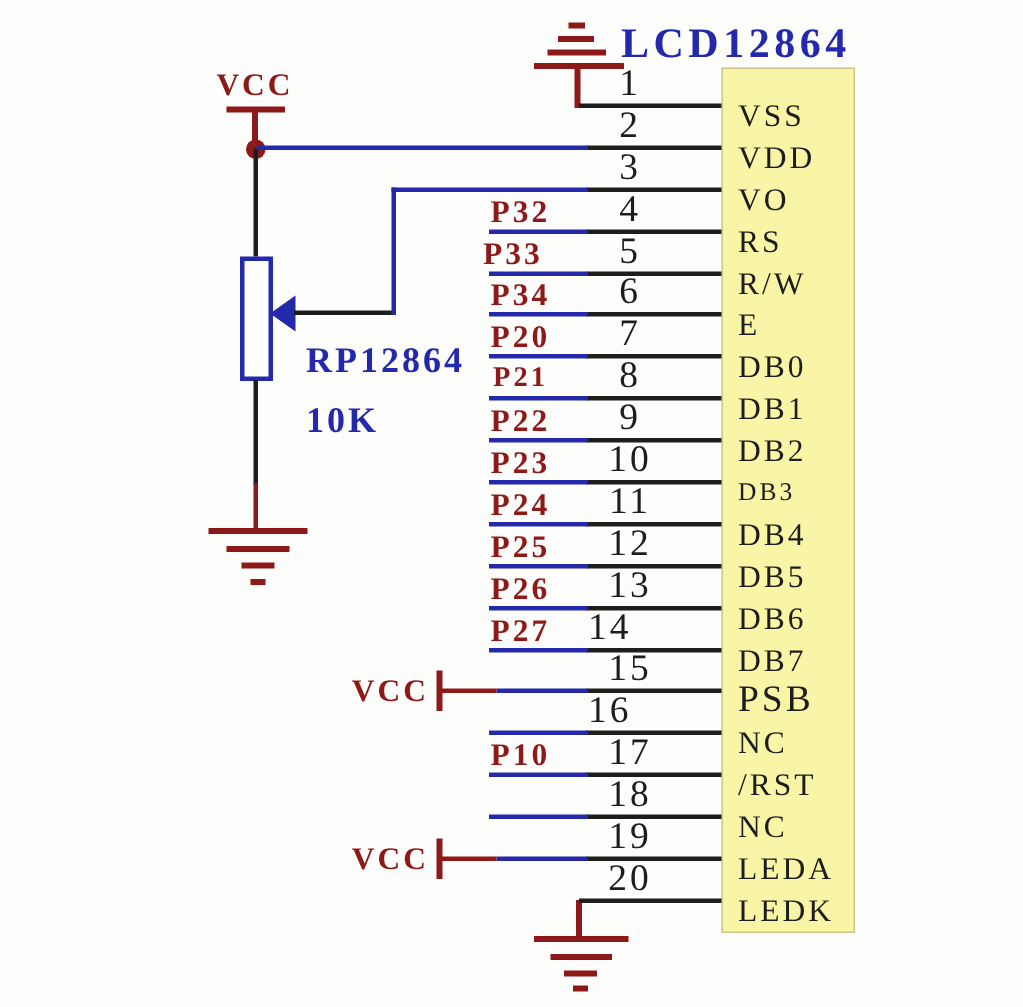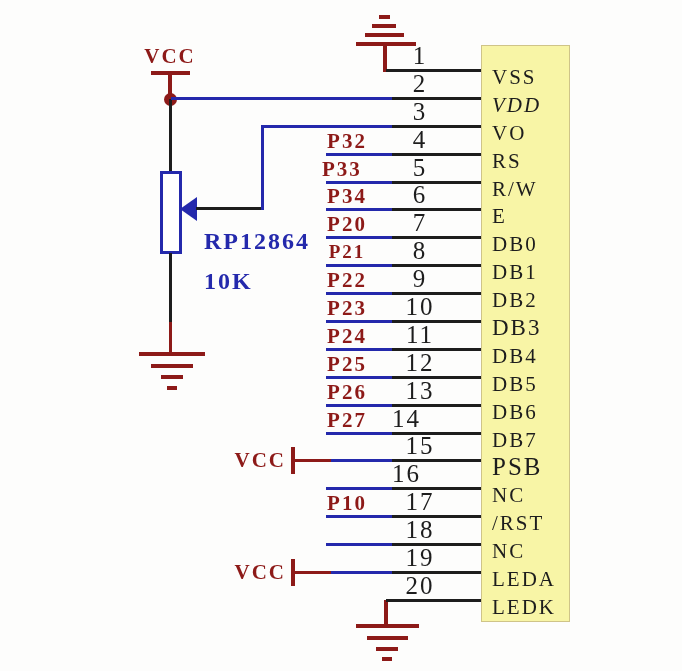--- a/index.html
+++ b/index.html
@@ -48,20 +48,21 @@
     color:var(--blue,#2429ac);
     font-family:"Liberation Serif", serif;
     white-space:nowrap;
   }
 </style>
 </head>
 <body>
 
 <div id="canvas">
 
+  <div class="title">LCD12864</div>
 
   <div class="chip-body"></div>
 
   <div>
     <div class="wire red" style="left:379px;top:15px;width:11px;height:4px;"></div>
     <div class="wire red" style="left:372px;top:24px;width:24px;height:4px;"></div>
     <div class="wire red" style="left:365px;top:33px;width:39px;height:4px;"></div>
     <div class="wire red" style="left:356px;top:42px;width:60px;height:4px;"></div>
     <div class="wire red" style="left:383px;top:46px;width:4px;height:26px;"></div>
   </div>
@@ -101,21 +102,21 @@
     <div class="wire red" style="left:376px;top:647px;width:22px;height:4px;"></div>
     <div class="wire red" style="left:382px;top:657px;width:10px;height:4px;"></div>
   </div>
 
 <div class="wire black" style="left: 386px; top: 69px; width: 95px; height: 3px;"></div>
     <div class="label blacktxt" style="left: 392px; top: 43px; width: 56px; text-align: center; font-size: 25px; height: 26px; line-height: 26px;">1</div>
     <div class="label blacktxt" style="left: 492px; top: 66px; font-size: 21px; height: 22px; line-height: 22px;">VSS</div>
     <div class="wire black" style="left: 391px; top: 97px; width: 90px; height: 3px;"></div>
     <div class="wire blue" style="left: 171px; top: 97px; width: 221px; height: 3px;"></div>
     <div class="label blacktxt" style="left: 392px; top: 71px; width: 56px; text-align: center; font-size: 25px; height: 26px; line-height: 26px;">2</div>
-    <div class="label blacktxt" style="left: 492px; top: 94px; font-size: 21px; height: 22px; line-height: 22px; font-style: italic;">VDD</div>
+    <div class="label blacktxt" style="left: 492px; top: 94px; font-size: 21px; height: 22px; line-height: 22px;">VDD</div>
     <div class="wire black" style="left: 391px; top: 125px; width: 90px; height: 3px;"></div>
     <div class="wire blue" style="left: 261px; top: 125px; width: 131px; height: 3px;"></div>
     <div class="label blacktxt" style="left: 392px; top: 99px; width: 56px; text-align: center; font-size: 25px; height: 26px; line-height: 26px;">3</div>
     <div class="label blacktxt" style="left: 492px; top: 122px; font-size: 21px; height: 22px; line-height: 22px;">VO</div>
     <div class="wire black" style="left: 391px; top: 153px; width: 90px; height: 3px;"></div>
     <div class="wire blue" style="left: 326px; top: 153px; width: 66px; height: 3px;"></div>
     <div class="label redtxt" style="left: 322px; top: 129px; width: 50px; text-align: center; font-size: 21px; height: 24px; line-height: 24px;">P32</div>
     <div class="label blacktxt" style="left: 392px; top: 127px; width: 56px; text-align: center; font-size: 25px; height: 26px; line-height: 26px;">4</div>
     <div class="label blacktxt" style="left: 492px; top: 150px; font-size: 21px; height: 22px; line-height: 22px;">RS</div>
     <div class="wire black" style="left: 391px; top: 181px; width: 90px; height: 3px;"></div>
@@ -140,21 +141,21 @@
     <div class="label blacktxt" style="left: 492px; top: 261px; font-size: 21px; height: 22px; line-height: 22px;">DB1</div>
     <div class="wire black" style="left: 391px; top: 292px; width: 90px; height: 3px;"></div>
     <div class="wire blue" style="left: 326px; top: 292px; width: 66px; height: 3px;"></div>
     <div class="label redtxt" style="left: 322px; top: 268px; width: 50px; text-align: center; font-size: 21px; height: 24px; line-height: 24px;">P22</div>
     <div class="label blacktxt" style="left: 392px; top: 266px; width: 56px; text-align: center; font-size: 25px; height: 26px; line-height: 26px;">9</div>
     <div class="label blacktxt" style="left: 492px; top: 289px; font-size: 21px; height: 22px; line-height: 22px;">DB2</div>
     <div class="wire black" style="left: 391px; top: 320px; width: 90px; height: 3px;"></div>
     <div class="wire blue" style="left: 326px; top: 320px; width: 66px; height: 3px;"></div>
     <div class="label redtxt" style="left: 322px; top: 296px; width: 50px; text-align: center; font-size: 21px; height: 24px; line-height: 24px;">P23</div>
     <div class="label blacktxt" style="left: 392px; top: 294px; width: 56px; text-align: center; font-size: 25px; height: 26px; line-height: 26px;">10</div>
-    <div class="label blacktxt" style="left: 492px; top: 317px; font-size: 23px; height: 22px; line-height: 22px;">DB3</div>
+    <div class="label blacktxt" style="left: 492px; top: 317px; font-size: 17px; height: 22px; line-height: 22px;">DB3</div>
     <div class="wire black" style="left: 391px; top: 348px; width: 90px; height: 3px;"></div>
     <div class="wire blue" style="left: 326px; top: 348px; width: 66px; height: 3px;"></div>
     <div class="label redtxt" style="left: 322px; top: 324px; width: 50px; text-align: center; font-size: 21px; height: 24px; line-height: 24px;">P24</div>
     <div class="label blacktxt" style="left: 392px; top: 322px; width: 56px; text-align: center; font-size: 25px; height: 26px; line-height: 26px;">11</div>
     <div class="label blacktxt" style="left: 492px; top: 345px; font-size: 21px; height: 22px; line-height: 22px;">DB4</div>
     <div class="wire black" style="left: 391px; top: 376px; width: 90px; height: 3px;"></div>
     <div class="wire blue" style="left: 326px; top: 376px; width: 66px; height: 3px;"></div>
     <div class="label redtxt" style="left: 322px; top: 352px; width: 50px; text-align: center; font-size: 21px; height: 24px; line-height: 24px;">P25</div>
     <div class="label blacktxt" style="left: 392px; top: 350px; width: 56px; text-align: center; font-size: 25px; height: 26px; line-height: 26px;">12</div>
     <div class="label blacktxt" style="left: 492px; top: 373px; font-size: 21px; height: 22px; line-height: 22px;">DB5</div>

